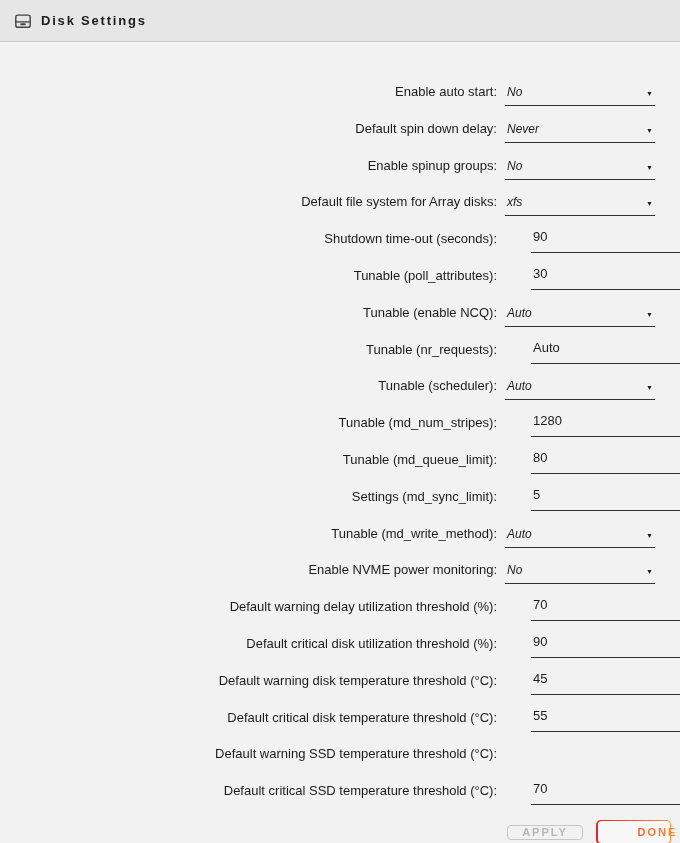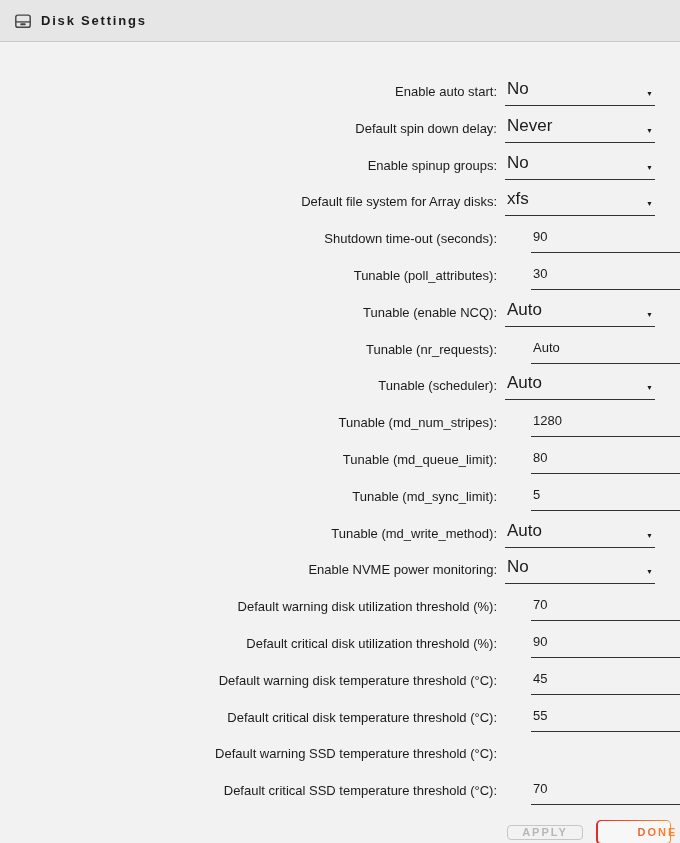--- a/index.html
+++ b/index.html
@@ -38,22 +38,23 @@
     margin-top:24px;
   }
   .field {
     position:relative;
     border-bottom:1px solid var(--line, #34322f);
     height:27px;
     display:flex; align-items:flex-end;
     cursor:pointer;
   }
   .field .val {
-    font-size:17px;
+    font-size:12px;
     padding:0 0 6px 2px;
+    font-style:italic;
   }
   .field .arrow {
     position:absolute; right:2px; bottom:8px;
     font-size:7px; color: var(--text, #1c1b1b);
     line-height:1;
   }
   input.tfield {
     width:150px; height:27px;
     background:transparent;
     border:none;
@@ -171,39 +172,39 @@
      </div>
       <div class="row">
        <label class="lbl">Tunable (md_num_stripes):</label>
        <input type="text" class="tfield" value="1280" style="">
      </div>
       <div class="row">
        <label class="lbl">Tunable (md_queue_limit):</label>
        <input type="text" class="tfield" value="80" style="">
      </div>
       <div class="row">
-       <label class="lbl">Tunable (md_sync_limit):</label>
+       <label class="lbl">Settings (md_sync_limit):</label>
        <input type="text" class="tfield" value="5" style="">
      </div>
       <div class="row">
        <label class="lbl">Tunable (md_write_method):</label>
        <div class="field">
          <span class="val">Auto</span>
          <span class="arrow">▼</span>
        </div>
      </div>
       <div class="row">
        <label class="lbl">Enable NVME power monitoring:</label>
        <div class="field">
          <span class="val">No</span>
          <span class="arrow">▼</span>
        </div>
      </div>
       <div class="row">
-       <label class="lbl">Default warning disk utilization threshold (%):</label>
+       <label class="lbl">Default warning delay utilization threshold (%):</label>
        <input type="text" class="tfield" value="70" style="">
      </div>
       <div class="row">
        <label class="lbl">Default critical disk utilization threshold (%):</label>
        <input type="text" class="tfield" value="90" style="">
      </div>
       <div class="row">
        <label class="lbl">Default warning disk temperature threshold (°C):</label>
        <input type="text" class="tfield" value="45" style="">
      </div>

